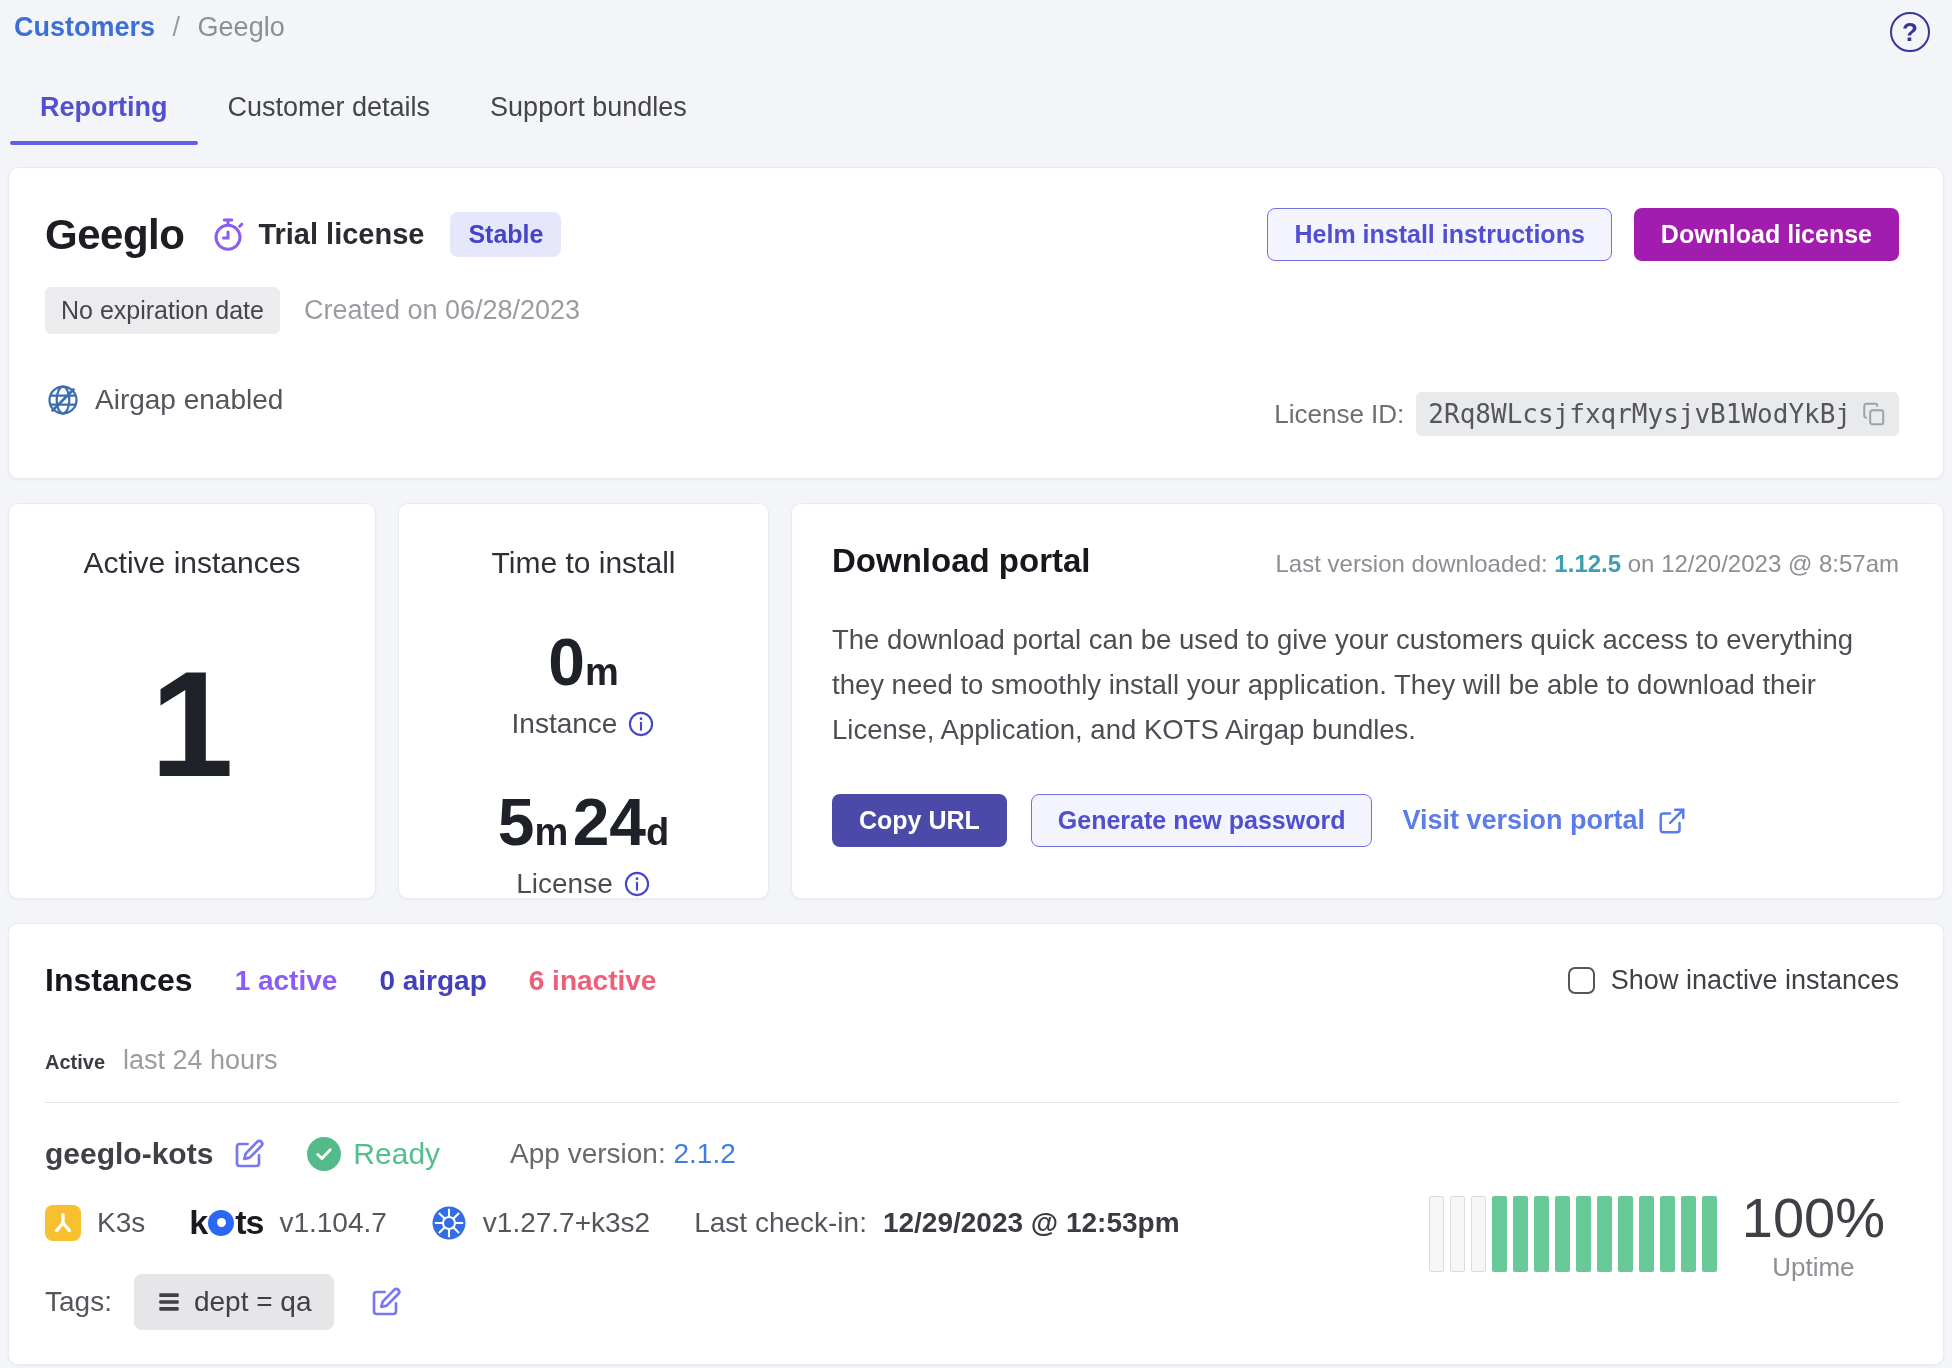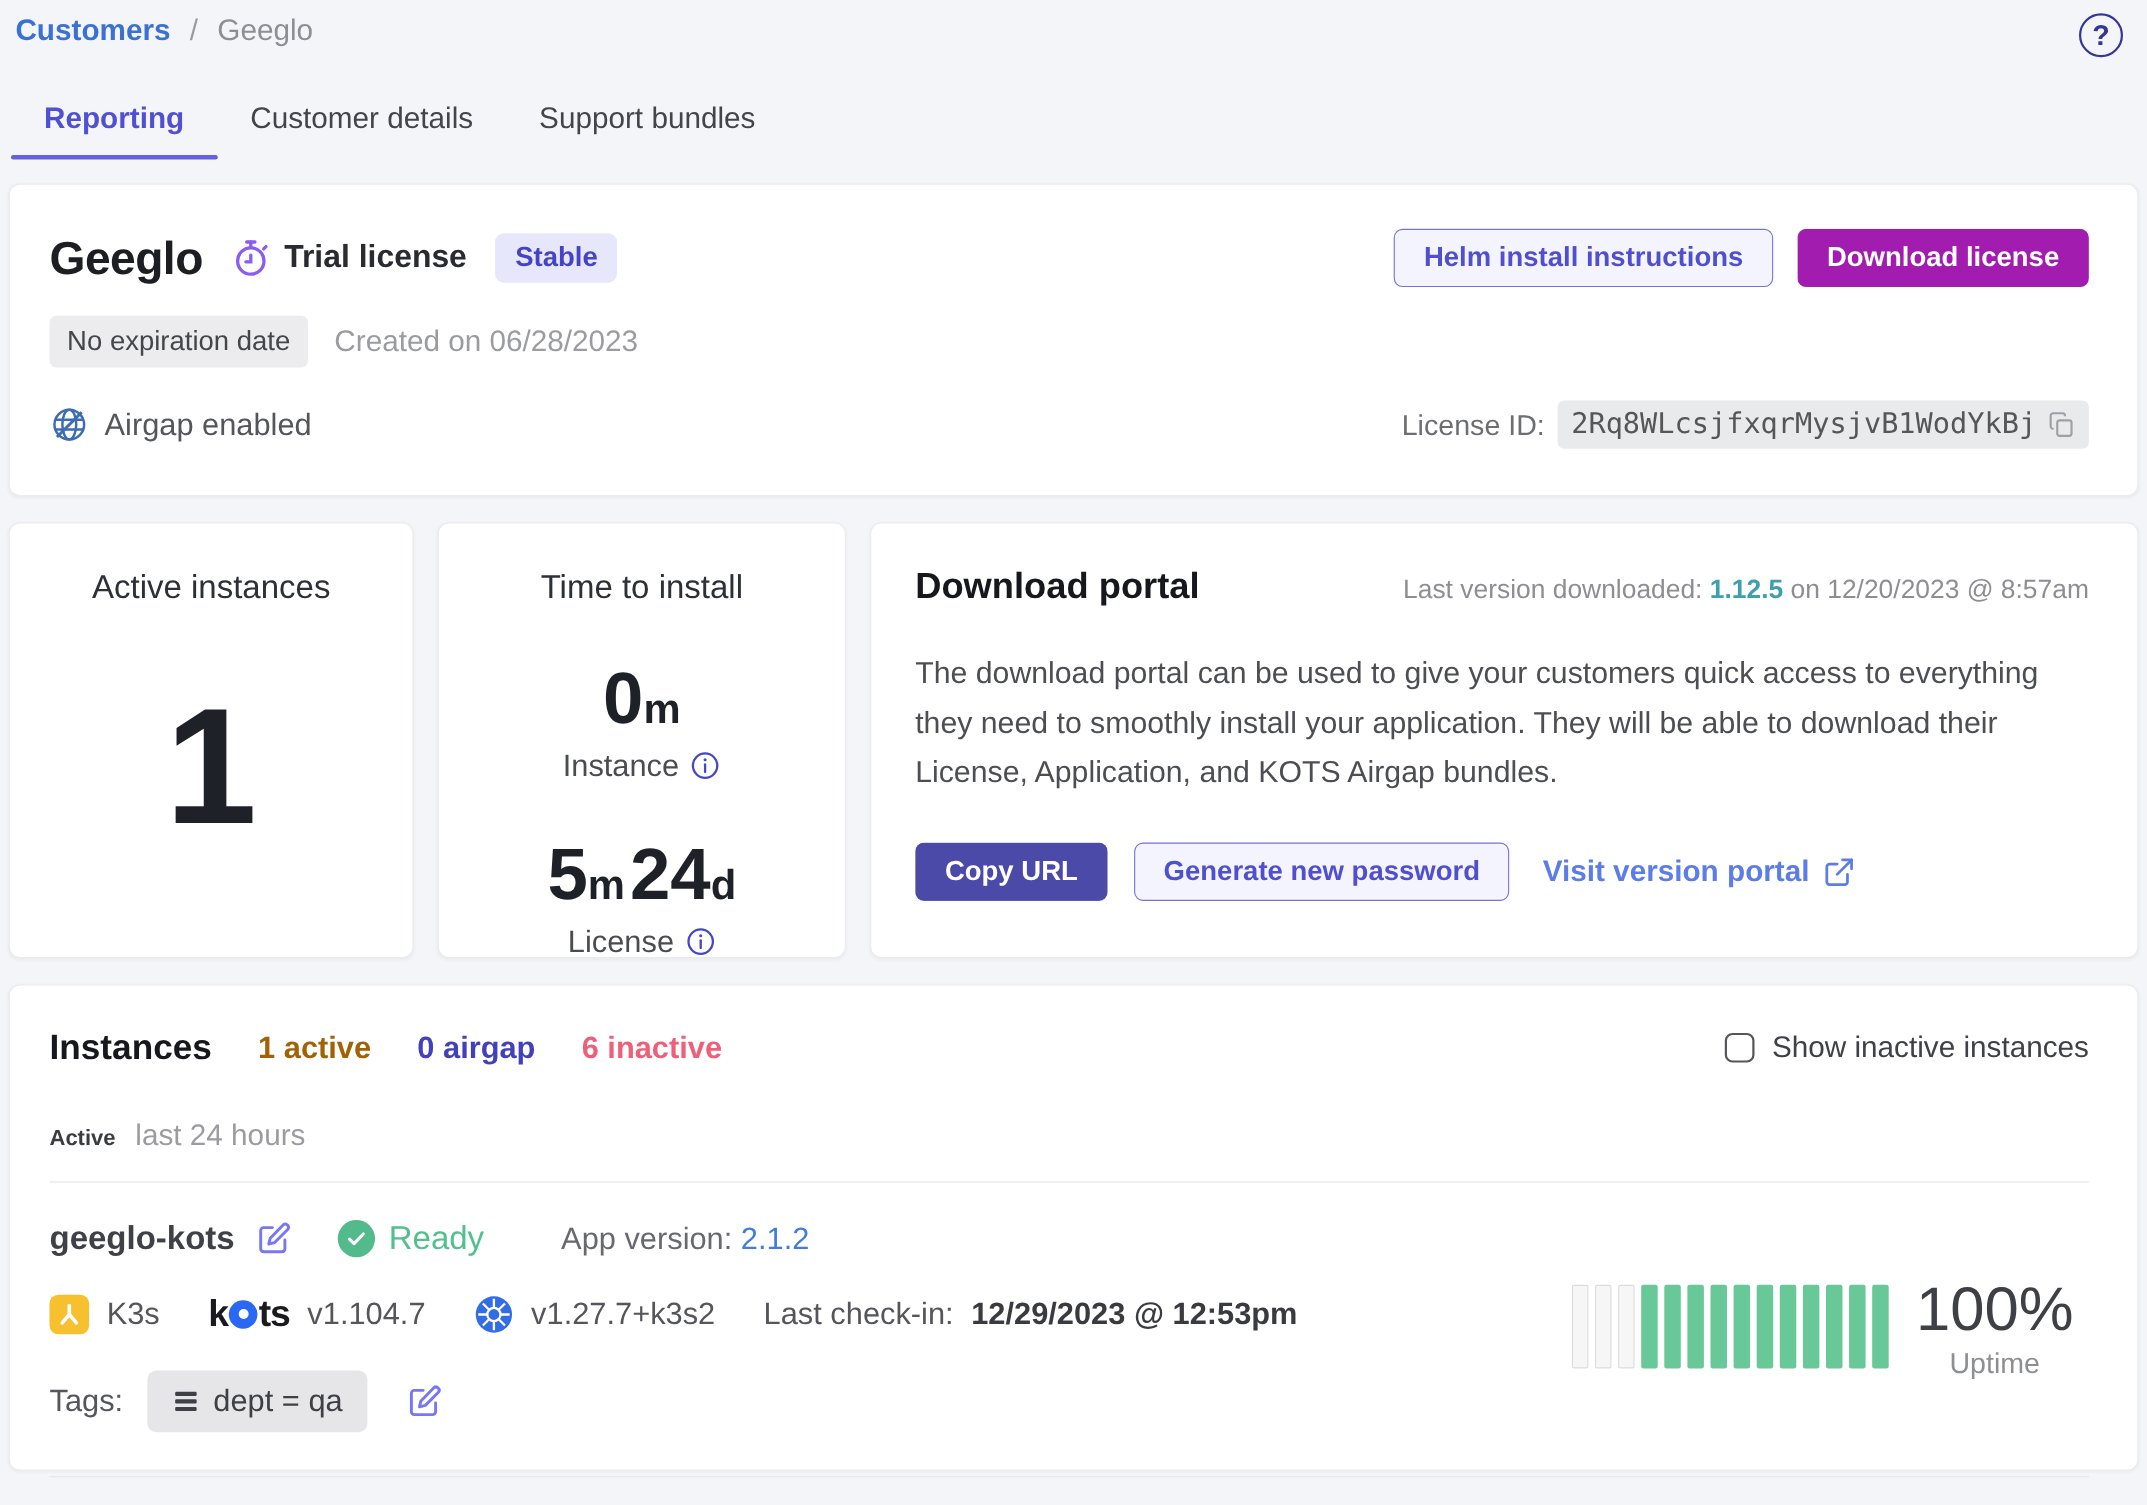--- a/index.html
+++ b/index.html
@@ -36,21 +36,21 @@
   .badge-stable { background:#e7e7fb; color:#4544c6; font-size:25px; font-weight:600; padding:8px 18px; border-radius:8px; }
   .lc-actions { display:flex; gap:22px; }
   .btn { border-radius:8px; font-size:25px; font-weight:600; padding:11px 26px; cursor:pointer; border:1px solid transparent; font-family:inherit;}
   .btn-outline-indigo { background:#f4f4fe; border:1.5px solid #7372e2; color:#504fd0; }
   .btn-indigo { background:#a21caf; color:#fff; }
   .lc-mid { display:flex; align-items:center; gap:24px; margin-top:26px; }
   .badge-gray { background:#ececee; color:#44464b; font-size:25px; padding:9px 16px; border-radius:6px; }
   .created-text { color:#9b9ca1; font-size:27px; }
   .lc-bottom { display:flex; justify-content:space-between; align-items:center; margin-top:30px; }
   .airgap { display:flex; align-items:center; gap:14px; font-size:28px; color:#54565c; }
-  .license-id-wrap { display:flex; align-items:center; gap:12px; font-size:26px; color:#6d6e73; }
+  .license-id-wrap { display:flex; align-items:center; gap:12px; font-size:26px; color:#6d6e73;margin-top:28px; }
   .license-id-chip { display:flex; align-items:center; gap:10px; background:#e9eaec; border-radius:6px; padding:7px 12px; }
   .license-id-code { font-family:"DejaVu Sans Mono", monospace; font-size:26px; color:#55565a; }
   .copy-icon { color:#9fa0a6; cursor:pointer; display:flex; }
 
   
   .metrics-row { display:grid; grid-template-columns:368px 371px 1fr; gap:22px; margin-top:24px; }
   .metric-card { padding:42px 20px 30px 20px; text-align:center; height:396px; display:flex; flex-direction:column; }
   .metric-title { font-size:30px; color:#2e3038; }
   .big-count { font-size:150px; font-weight:600; color:#1f2128; margin:auto 0; line-height:1; }
   .tti-block { margin-top:44px; }
@@ -67,21 +67,21 @@
   .portal-desc { margin-top:38px; font-size:27.5px; line-height:1.63; color:#4c4e54; max-width:1060px; }
   .portal-actions { display:flex; align-items:center; gap:24px; margin-top:42px; }
   .btn-dark-indigo { background:#4b4aa9; color:#fff; }
   .link-blue { color:#5c7de8; font-size:27px; font-weight:600; display:flex; align-items:center; gap:12px; cursor:pointer; margin-left:6px; }
 
   
   .instances-card { margin-top:24px; padding:38px 44px 0 36px; height:442px; }
   .inst-head { display:flex; align-items:center; }
   .inst-title { font-size:32px; font-weight:800; color:#17181d; }
   .inst-counts { display:flex; gap:42px; margin-left:42px; font-size:28px; font-weight:600; }
-  .count-active { color:#a16207; cursor:pointer; }
+  .count-active { color:#8b5cf6; cursor:pointer; }
   .count-airgap { color:#4241bb; cursor:pointer; }
   .count-inactive { color:#ee5f7a; cursor:pointer; }
   .show-inactive { margin-left:auto; display:flex; align-items:center; gap:16px; font-size:27px; color:#3f4146; cursor:pointer; }
   .checkbox { width:27px; height:27px; border:2.5px solid #55565a; border-radius:7px; background:#fff; cursor:pointer; }
   .active-row { display:flex; align-items:baseline; gap:18px; margin-top:46px; }
   .active-label { font-size:20px; font-weight:700; color:#3a3c42; }
   .active-sub { font-size:27px; color:#9b9ca1; }
   .divider { border-top:1px solid #e4e5e9; margin-top:26px; }
   .inst-row { display:flex; justify-content:space-between; margin-top:34px; }
   .inst-info { }

